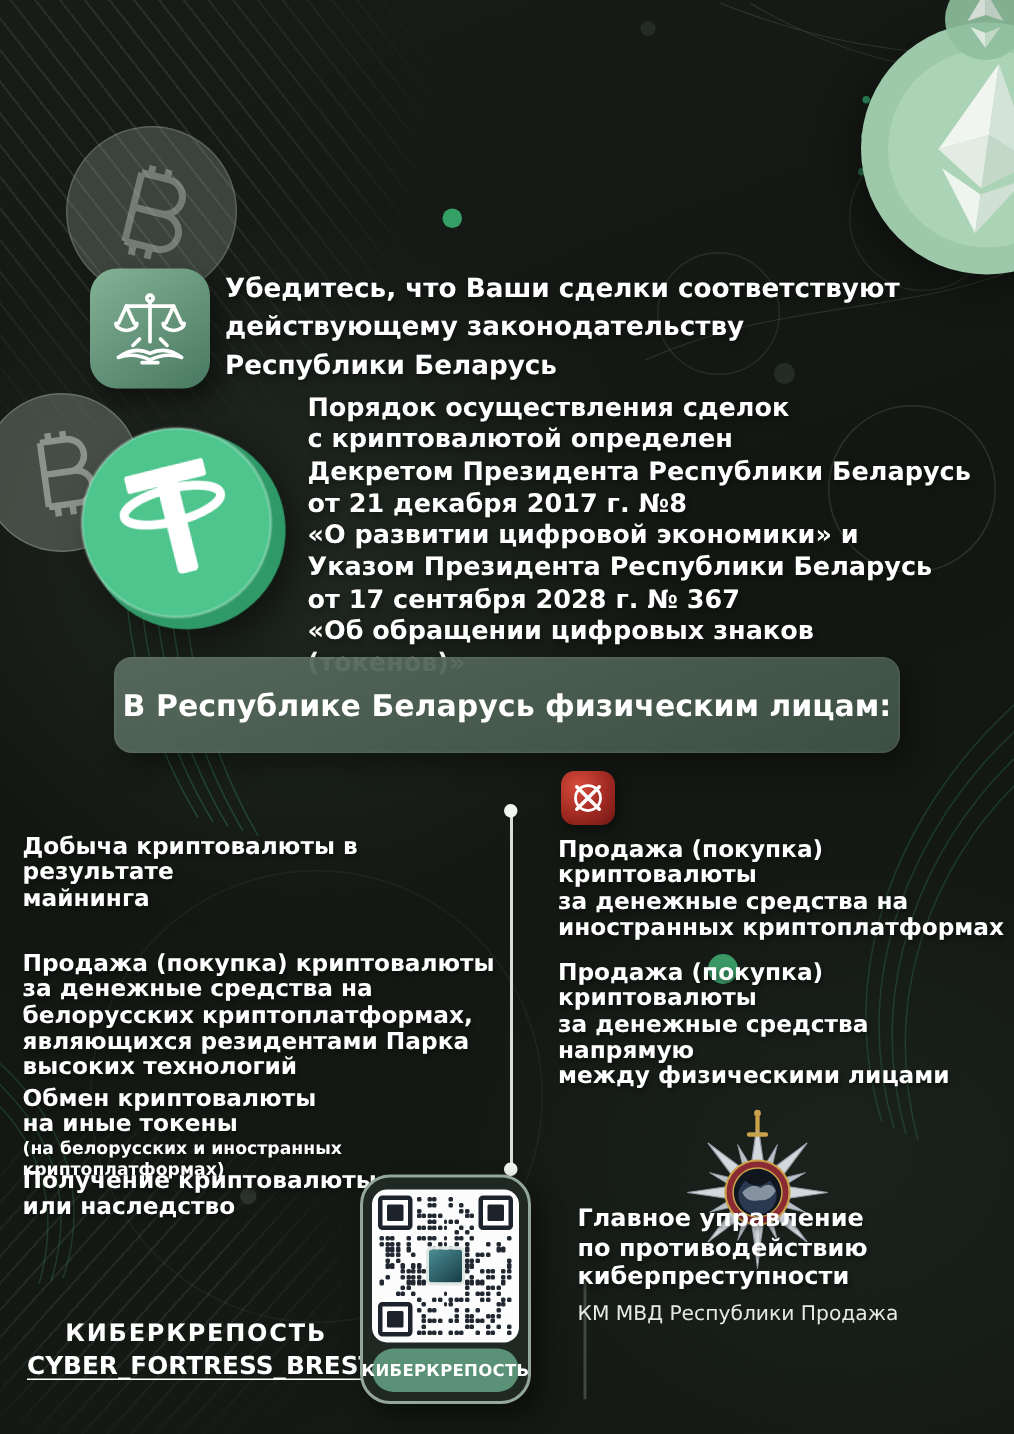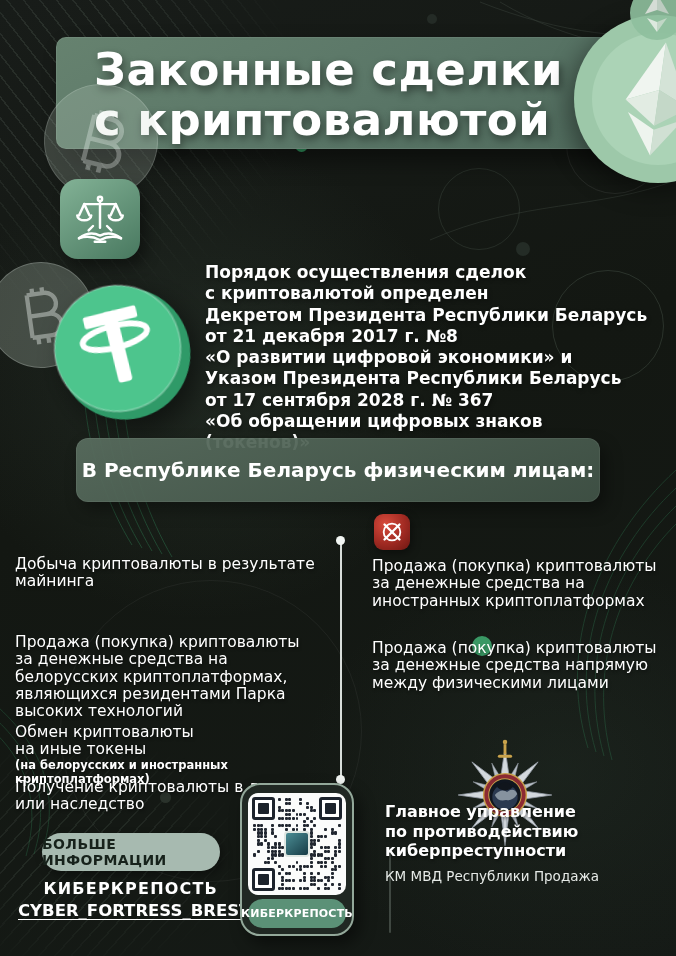--- a/index.html
+++ b/index.html
@@ -48,21 +48,21 @@
     display:flex;align-items:center;justify-content:center;font-size:20px;font-weight:bold;}
   
   .col-head{display:flex;align-items:center;gap:11px;}
   .head-allowed{left:12px;top:510px;}
   .head-prohibited{left:374px;top:514px;}
   .icon-tile{width:36px;height:36px;border-radius:9px;display:flex;align-items:center;justify-content:center;
     box-shadow:2px 3px 8px rgba(0,0,0,.4);flex:0 0 auto;}
   .check-tile{background:linear-gradient(140deg,#5dd49b,#2f9e6b);}
   .cross-tile{background:radial-gradient(circle at 32% 28%,#d84b3c 0%,#a02a22 55%,#6e1712 100%);}
   .col-heading{font-size:32px;font-weight:bold;letter-spacing:.5px;text-shadow:2px 3px 6px rgba(0,0,0,.5);}
-  .item{font-size:15.5px;line-height:1.12;font-weight:normal;text-shadow:1px 2px 3px rgba(0,0,0,.4);}
+  .item{font-size:15.5px;line-height:1.12;font-weight:bold;text-shadow:1px 2px 3px rgba(0,0,0,.4);}
   .note{font-size:11.5px;line-height:1.2;font-weight:bold;text-shadow:1px 1px 2px rgba(0,0,0,.4);}
   .divider{left:340px;top:542px;width:2px;height:236px;background:#e9efeb;border-radius:1px;opacity:.92;}
   .div-dot{width:9px;height:9px;background:#f2f6f3;}
   
   .more-pill{left:42px;top:833px;width:178px;height:38px;border-radius:19px;background:#a7bab0;
     color:#17221b;display:flex;align-items:center;justify-content:center;font-weight:bold;font-size:14px;
     letter-spacing:.4px;box-shadow:3px 4px 10px rgba(0,0,0,.35);}
   .tg-block{left:18px;top:877px;width:200px;text-align:right;font-weight:bold;}
   .tg1{font-size:16px;}
   .tg2{font-size:16px;letter-spacing:1.2px;margin-top:2px;}
@@ -137,24 +137,20 @@
   <div class="abs ring r4"></div>
   <div class="abs dot" style="left:295px;top:139px;width:13px;height:13px;background:#35a066;"></div>
   <div class="abs dot" style="left:472px;top:636px;width:20px;height:20px;background:#3fae72;opacity:.85;"></div>
   <div class="abs dot" style="left:575px;top:64px;width:5px;height:5px;background:#2e8f5d;"></div>
   <div class="abs dot" style="left:574px;top:88px;width:5px;height:5px;background:#2e8f5d;"></div>
   <div class="abs dot" style="left:572px;top:112px;width:5px;height:5px;background:#2e8f5d;opacity:.7;"></div>
   <div class="abs dot" style="left:516px;top:242px;width:14px;height:14px;background:#242c26;"></div>
   <div class="abs dot" style="left:160px;top:792px;width:11px;height:11px;background:#2a322b;"></div>
   <div class="abs dot" style="left:427px;top:14px;width:10px;height:10px;background:#242b26;"></div>
 
-  <header class="abs title-panel">
-    <h1 class="ws">Законные сделки
-с криптовалютой</h1>
-  </header>
 
   <div class="abs coin coin-btc1">
     <div class="btc-face">
       <svg width="64" height="72" viewBox="0 0 40 46" fill="none" stroke="rgba(238,246,240,.8)" stroke-width="3">
         <path d="M12,8 V38 M12,8 H24 a7,7 0 0 1 0,15 H12 M12,23 H26 a7.5,7.5 0 0 1 0,15 H12 M16,4 V8 M23,4 V8 M16,38 V43 M23,38 V43"></path>
       </svg>
     </div>
   </div>
   <div class="abs coin coin-btc2">
     <div class="btc-face">
@@ -201,20 +197,23 @@
       <path d="M14,15 L8,28 M14,15 L20,28"></path>
       <path d="M6,28 a8,5.5 0 0 0 16,0"></path>
       <path d="M50,15 L44,28 M50,15 L56,28"></path>
       <path d="M42,28 a8,5.5 0 0 0 16,0"></path>
       <path d="M24,40 l-5,5 M40,40 l5,5"></path>
       <path d="M8,54 Q20,45 32,51 Q44,45 56,54"></path>
       <path d="M8,54 Q20,50 32,56 Q44,50 56,54"></path>
       <path d="M26,58 h12"></path>
     </svg>
   </div>
+  <div class="abs law-text ws">Убедитесь, что Ваши сделки соответствуют
+действующему законодательству
+Республики Беларусь</div>
 
   <div class="abs decree ws">Порядок осуществления сделок
 с криптовалютой определен
 Декретом Президента Республики Беларусь
 от 21 декабря 2017 г. №8
 «О развитии цифровой экономики» и
 Указом Президента Республики Беларусь
 от 17 сентября 2028 г. № 367
 «Об обращении цифровых знаков (токенов)»</div>
 
@@ -248,23 +247,20 @@
       </svg>
     </span>
   </div>
   <div class="abs item ws" style="left:372px;top:558px;width:300px;">Продажа (покупка) криптовалюты
 за денежные средства на
 иностранных криптоплатформах</div>
   <div class="abs item ws" style="left:372px;top:640px;width:300px;">Продажа (покупка) криптовалюты
 за денежные средства напрямую
 между физическими лицами</div>
 
-  <div class="abs more-pill">
-    <span>БОЛЬШЕ ИНФОРМАЦИИ</span>
-  </div>
   <div class="abs tg-block">
     <div class="tg2">КИБЕРКРЕПОСТЬ</div>
     <a class="tg-link">CYBER_FORTRESS_BREST</a>
   </div>
 
   <div class="abs qr-card">
     <div class="qr">
       <div class="qr-modules">
           <i style="grid-area: 1 / 8;"></i>
           <i style="grid-area: 1 / 10;"></i>

